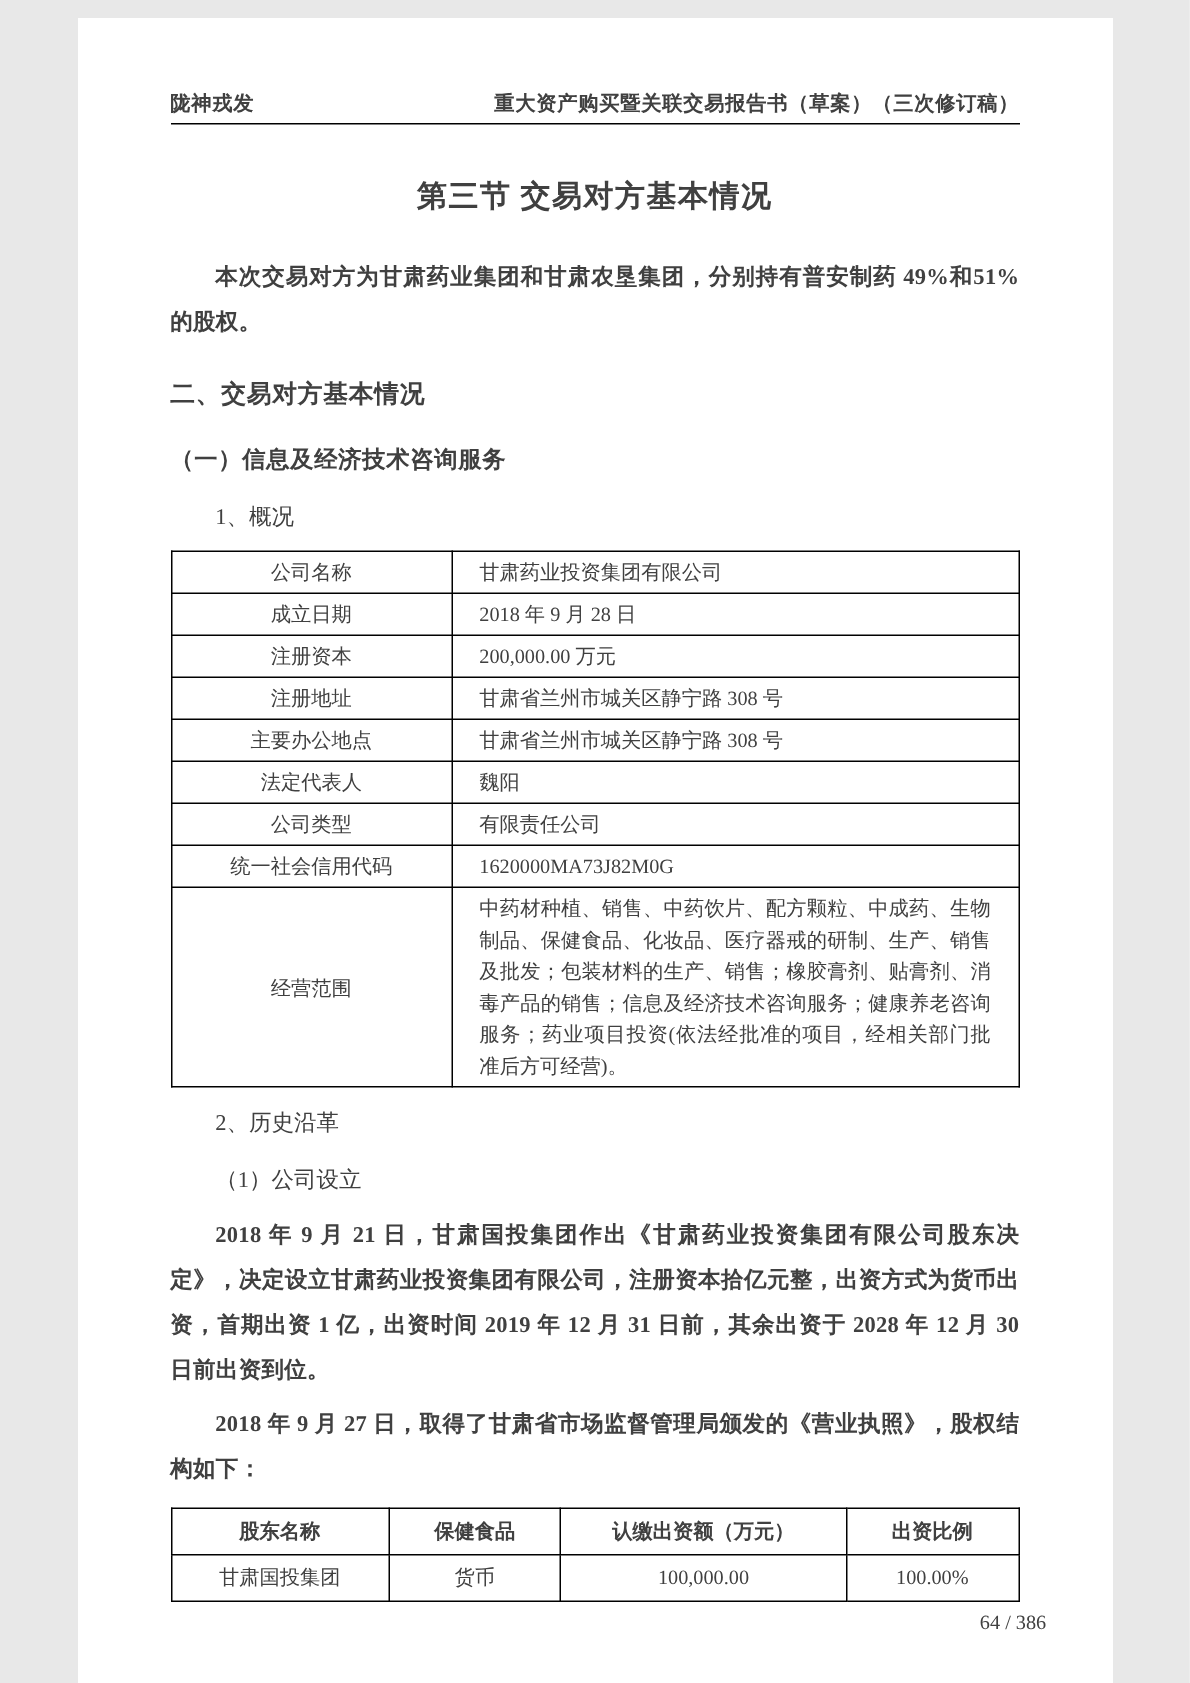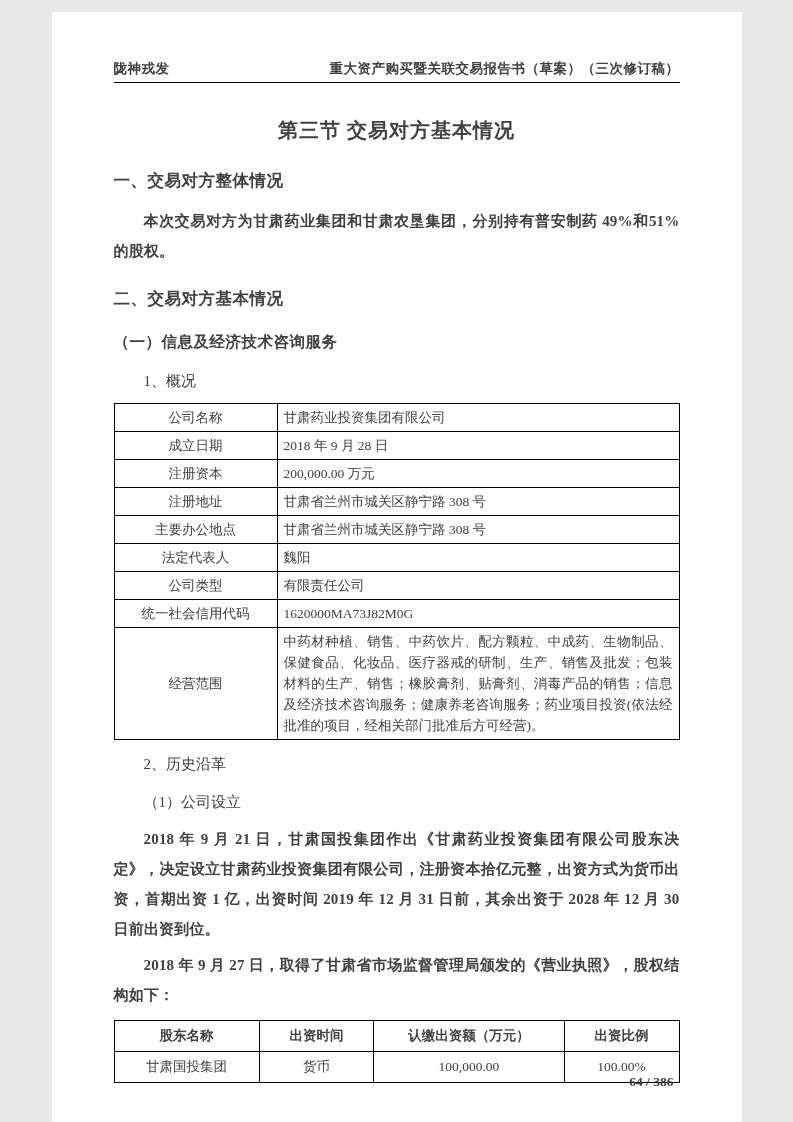--- a/index.html
+++ b/index.html
@@ -70,21 +70,21 @@
 
   
   table.info {
     width: 100%;
     border-collapse: collapse;
     margin: 4px 0 10px 0;
     font-size: 13.5px;
   }
   table.info td {
     border: 0.8px solid #000;
-    padding: 3px 6px;
+    padding: 3px 18px;
     line-height: 21px;
     vertical-align: middle;
   }
   table.info td.label {
     width: 150px;
     text-align: center;
     white-space: nowrap;
   }
   table.info td.value {
     text-align: left;
@@ -103,39 +103,38 @@
     border: 0.8px solid #000;
     padding: 4px 24px;
     text-align: center;
     line-height: 22px;
     font-weight: normal;
   }
   table.holders th { font-weight: bold; }
 
   .footer {
     position: absolute;
-    right: 68px;
+    right: 44px;
     bottom: 44px;
     font-size: 13.5px;
-    font-weight: bold;
+    font-weight: normal;
   }
 </style>
 </head>
 <body>
 
 <div class="page">
 
   <div class="header">
     <div class="header-left">陇神戎发</div>
     <div class="header-right">重大资产购买暨关联交易报告书（草案）（三次修订稿）</div>
   </div>
 
   <h1 class="doc-title">第三节 交易对方基本情况</h1>
 
-  <h2 class="sec">一、交易对方整体情况</h2>
 
   <p class="body">本次交易对方为甘肃药业集团和甘肃农垦集团，分别持有普安制药 49%和51%的股权。</p>
 
   <h2 class="sec">二、交易对方基本情况</h2>
 
   <h3 class="subsec">（一）信息及经济技术咨询服务</h3>
 
   <p class="numlist">1、概况</p>
 
   <table class="info">
@@ -182,21 +181,21 @@
   <p class="numlist">2、历史沿革</p>
   <p class="numlist">（1）公司设立</p>
 
   <p class="body">2018 年 9 月 21 日，甘肃国投集团作出《甘肃药业投资集团有限公司股东决定》，决定设立甘肃药业投资集团有限公司，注册资本拾亿元整，出资方式为货币出资，首期出资 1 亿，出资时间 2019 年 12 月 31 日前，其余出资于 2028 年 12 月 30 日前出资到位。</p>
   <p class="body">2018 年 9 月 27 日，取得了甘肃省市场监督管理局颁发的《营业执照》，股权结构如下：</p>
 
   <table class="holders">
     <thead>
       <tr>
         <th>股东名称</th>
-        <th>出资时间</th>
+        <th>保健食品</th>
         <th>认缴出资额（万元）</th>
         <th>出资比例</th>
       </tr>
     </thead>
     <tbody>
       <tr>
         <td>甘肃国投集团</td>
         <td>货币</td>
         <td>100,000.00</td>
         <td>100.00%</td>

